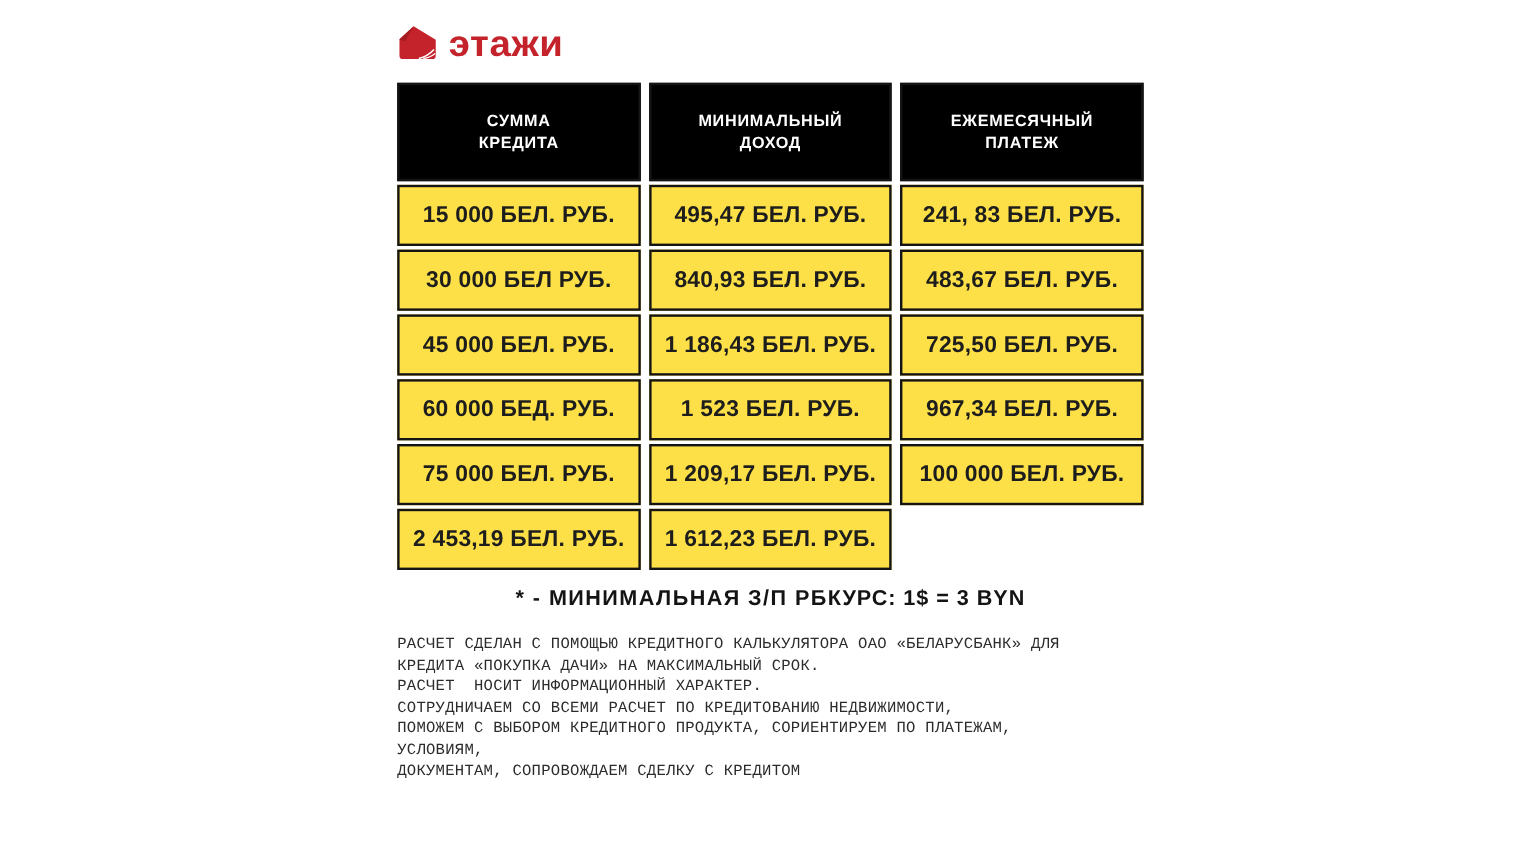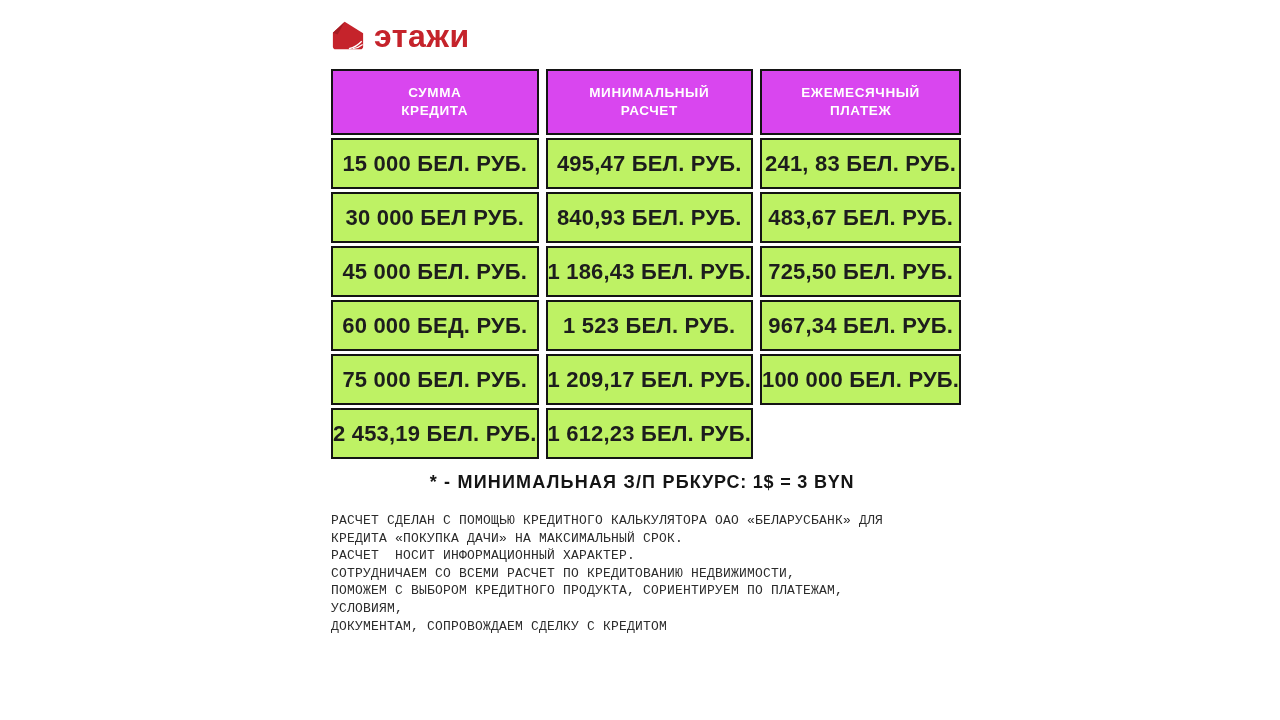--- a/index.html
+++ b/index.html
@@ -48,34 +48,34 @@
     width: 622px;
   }
   .cell {
     border: 2.5px solid #141414;
     display: flex;
     align-items: center;
     justify-content: center;
     text-align: center;
   }
   .cell.head {
-    background: #d946ef;
+    background: #000000;
     color: #ffffff;
-    height: 66px;
+    height: 82px;
     font-size: 13.5px;
     font-weight: bold;
     letter-spacing: 0.6px;
     line-height: 18px;
     white-space: pre-line;
   }
   .cell.body {
-    background: #bef264;
+    background: #fde047;
     color: #1d1d1d;
     height: 51px;
-    font-size: 22px;
+    font-size: 19px;
     font-weight: bold;
     letter-spacing: 0.2px;
     white-space: nowrap;
   }
   
   .footnotes {
     margin-top: 13px;
     display: flex;
     justify-content: center;
     align-items: baseline;
@@ -108,21 +108,21 @@
       <path d="M23 29.5 Q29.5 28.5 33.5 25" stroke="#ffffff" stroke-width="1.2" fill="none"></path>
     </svg>
     <span class="brand-name">этажи</span>
   </div>
 
 
   <div class="credit-table">
     <div class="cell head">СУММА
 КРЕДИТА</div>
     <div class="cell head">МИНИМАЛЬНЫЙ
-РАСЧЕТ</div>
+ДОХОД</div>
     <div class="cell head">ЕЖЕМЕСЯЧНЫЙ
 ПЛАТЕЖ</div>
 
     <div class="cell body">15 000 БЕЛ. РУБ.</div>
     <div class="cell body">495,47 БЕЛ. РУБ.</div>
     <div class="cell body">241, 83 БЕЛ. РУБ.</div>
 
     <div class="cell body">30 000 БЕЛ РУБ.</div>
     <div class="cell body">840,93 БЕЛ. РУБ.</div>
     <div class="cell body">483,67 БЕЛ. РУБ.</div>

